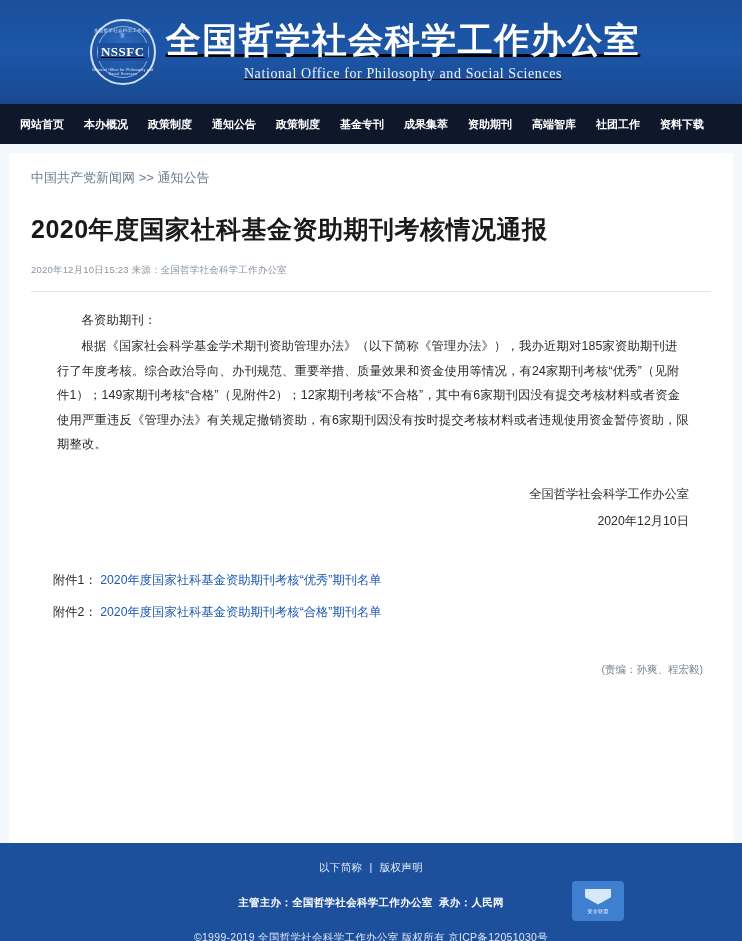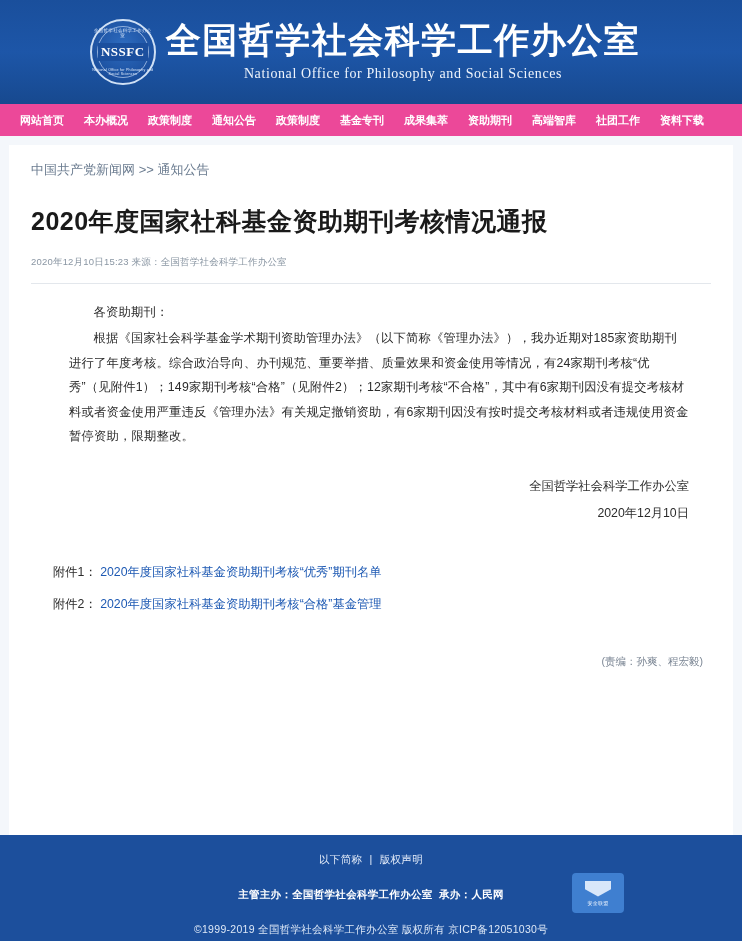--- a/index.html
+++ b/index.html
@@ -23,20 +23,21 @@
     display: flex;
     align-items: center;
     justify-content: center;
     overflow: hidden;
   }
   .header-inner {
     display: flex;
     align-items: center;
     gap: 10px;
     transform: translateX(-6px);
+    text-decoration: underline;
   }
   .logo {
     width: 66px; height: 66px;
     border-radius: 50%;
     background: radial-gradient(circle at 50% 40%, #2e6cc0 0%, #1b4f9e 70%, #123d80 100%);
     border: 2px solid #cfe0f5;
     display: flex; align-items: center; justify-content: center;
     flex-direction: column;
     position: relative;
     flex: 0 0 auto;
@@ -89,22 +90,22 @@
     font-family: "Liberation Serif", serif;
     font-size: 14px;
     color: #eef4fc;
     letter-spacing: 0.6px;
     margin-top: 6px;
     white-space: nowrap;
     text-align: center;
   }
   
   .nav-bar {
-    height: 32px;
-    background: #ec4899;
+    height: 40px;
+    background: #0f172a;
     display: flex;
     align-items: center;
     padding-left: 10px;
     gap: 0;
   }
   .nav-item {
     color: #ffffff;
     font-size: 11px;
     font-weight: bold;
     padding: 0 10px;
@@ -145,21 +146,21 @@
     background: #e3e7ec;
     margin: 14px 22px 0 22px;
   }
   .body-text {
     padding: 16px 44px 0 44px;
     font-size: 12.3px;
     color: #2b2b2b;
     line-height: 2.0;
     letter-spacing: 0.2px;
   }
-  .body-text p { margin: 0 0 2px 16px; }
+  .body-text p { margin: 0 0 2px 4px; }
   .p-indent { text-indent: 2em; }
   .sign {
     padding: 22px 44px 0 44px;
     font-size: 12.3px;
     color: #2b2b2b;
     text-align: right;
     line-height: 2.2;
   }
   .attachments {
     padding: 30px 44px 0 44px;
@@ -282,21 +283,21 @@
       <div>2020年12月10日</div>
     </div>
 
     <div class="attachments">
       <div>
         <span class="label">附件1：</span>
         <a href="#">2020年度国家社科基金资助期刊考核“优秀”期刊名单</a>
       </div>
       <div>
         <span class="label">附件2：</span>
-        <a href="#">2020年度国家社科基金资助期刊考核“合格”基金管理</a>
+        <a href="#">2020年度国家社科基金资助期刊考核“合格”期刊名单</a>
       </div>
     </div>
 
     <div class="editor-line">(责编：孙爽、程宏毅)</div>
   </div>
 
   <div class="footer">
     <div class="footer-links">
       <span>以下简称</span>
       <span class="footer-sep">|</span>

